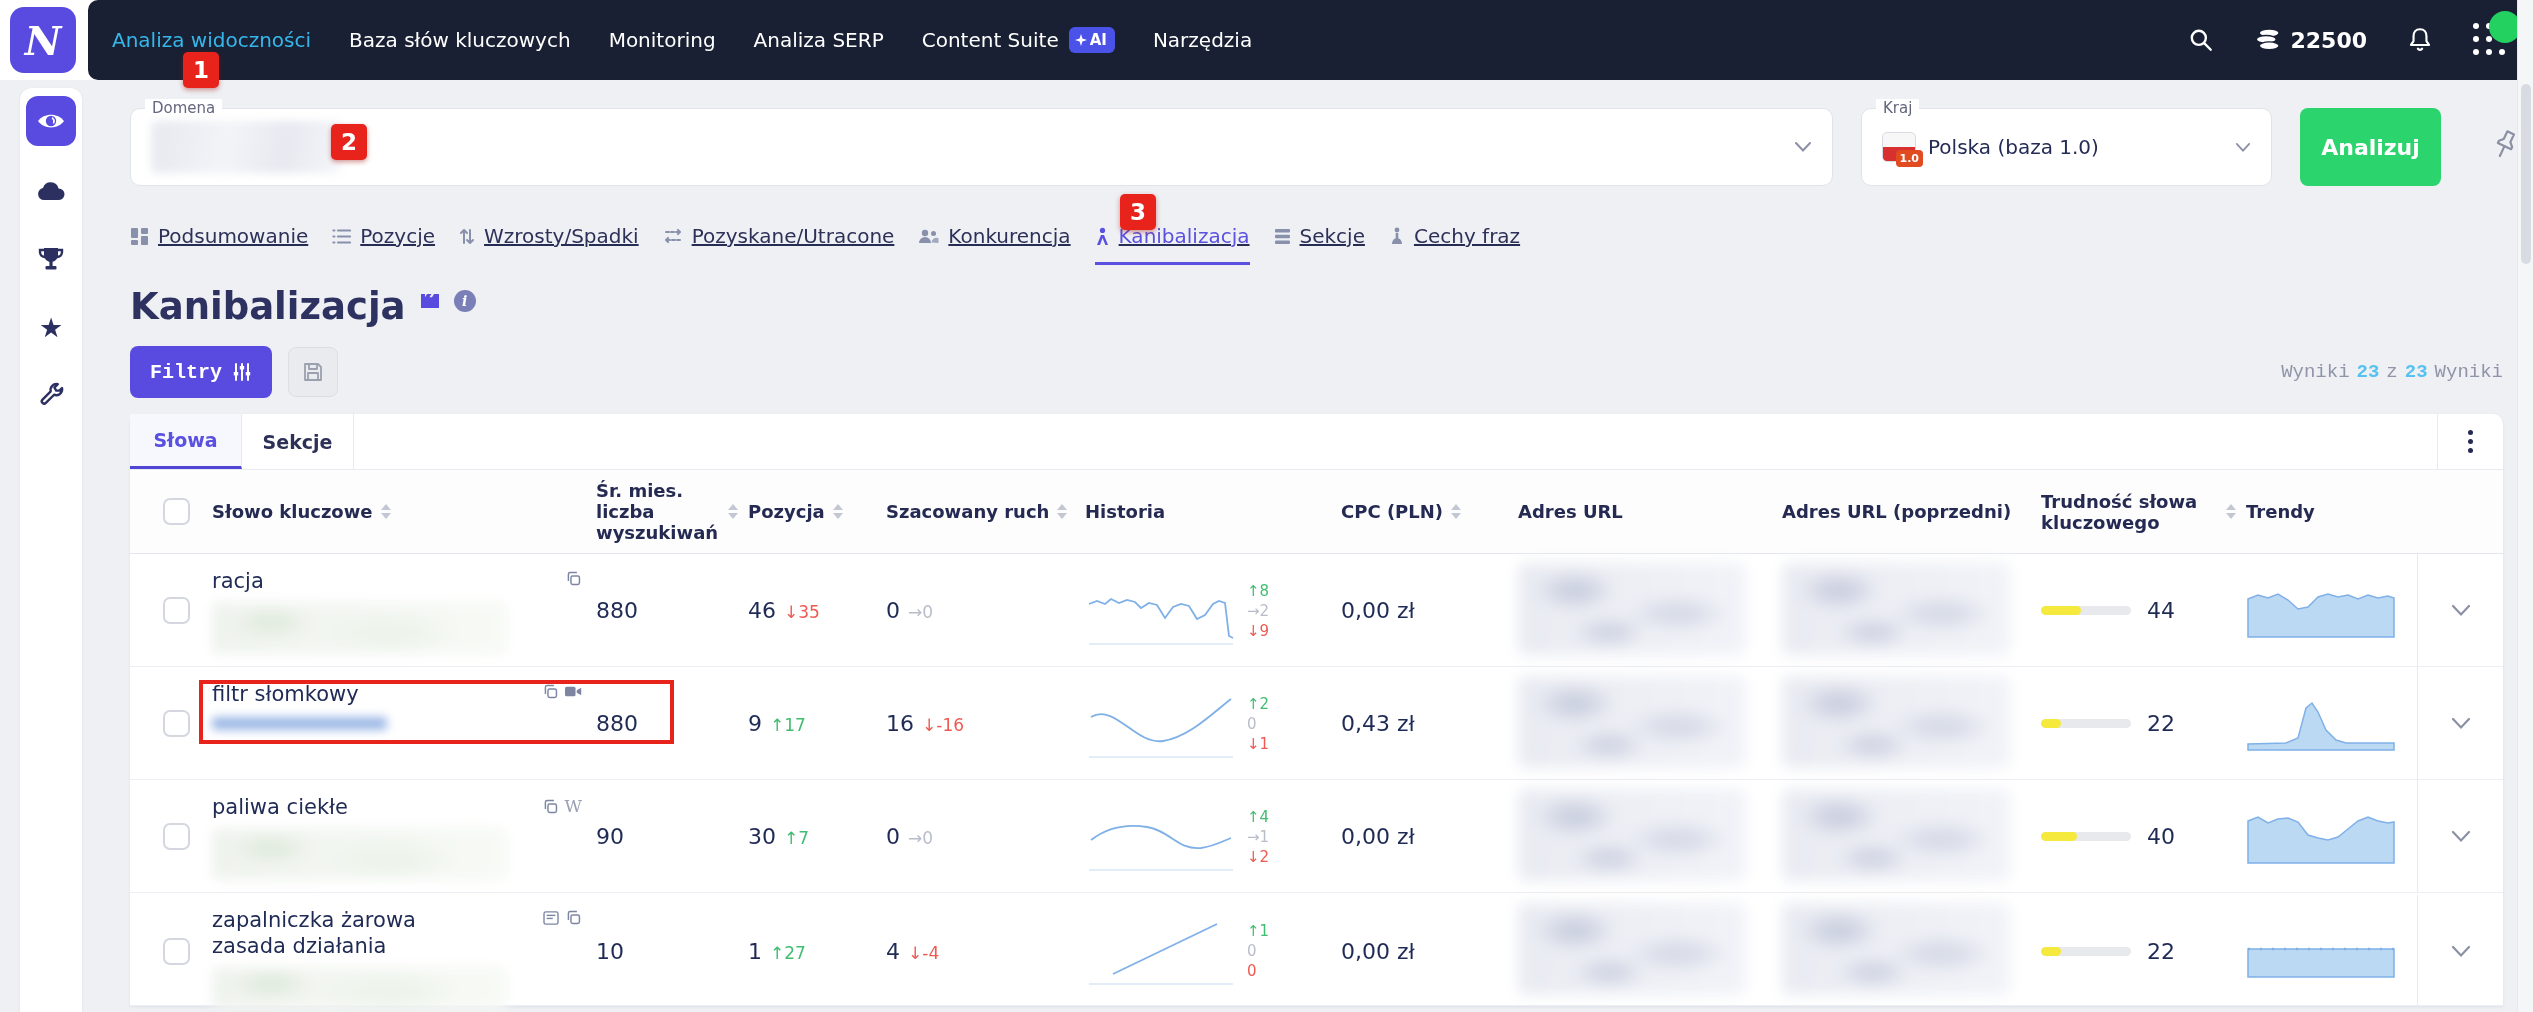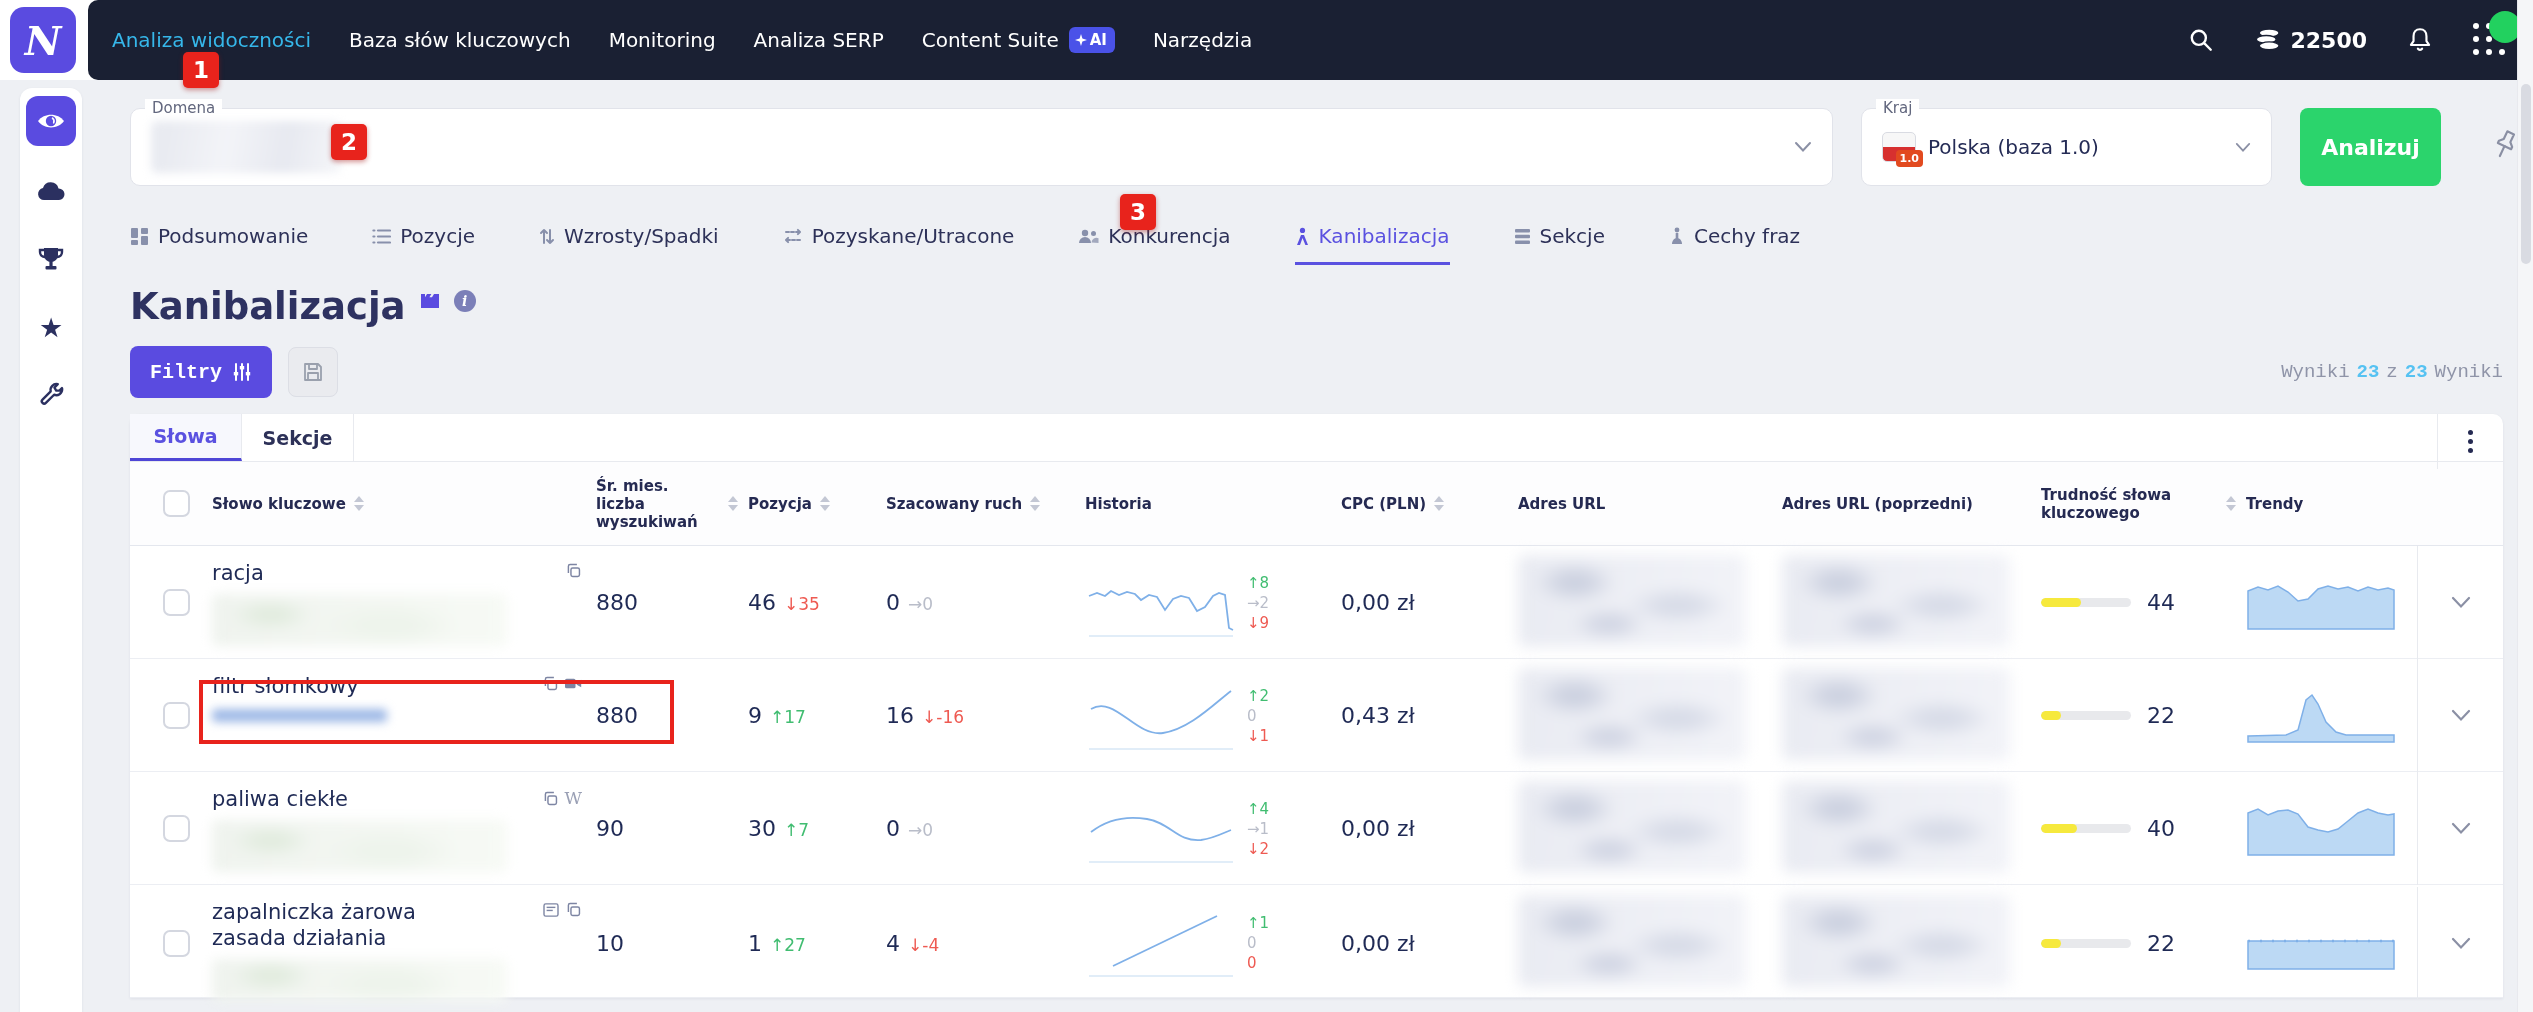--- a/index.html
+++ b/index.html
@@ -38,50 +38,50 @@
   .field-match { width:250px; font-size:20px; color:#242b55; }
   .field-country { width:411px; font-size:20px; color:#242b55; gap:12px; }
   .chevron-sm { margin-left:auto; color:#8b90a5; }
   .blur-input { width:190px; height:52px; border-radius:6px; background:linear-gradient(100deg,#e9ebf1 10%,#f3f4f8 40%,#e7e9f0 70%,#f5f6f9 100%); filter:blur(4px); }
   .flag { position:relative; width:34px; height:30px; border-radius:5px; overflow:visible; border:1px solid #d9dbe2; background:linear-gradient(#f7f7f7 50%,#d7302f 50%); flex:0 0 auto; }
   .flag-badge { position:absolute; right:-8px; bottom:-6px; background:#e24a1f; color:#fff; font-size:11px; font-weight:bold; border-radius:4px; padding:2px 4px; }
   .analyze-btn { width:141px; height:78px; background:#2bd46c; border:none; border-radius:8px; color:#fff; font-size:22px; font-weight:bold; font-family:inherit; cursor:pointer; }
   .pin-wrap { position:absolute; left:2360px; top:20px; color:#8a8fa3; }
 
   
-  .page-tabs { margin-top:38px; display:flex; gap:64px; align-items:flex-start; position:relative; }
+  .page-tabs { margin-top:38px; display:flex; gap:24px; align-items:flex-start; position:relative;text-decoration:underline; }
   .ptab { display:flex; align-items:center; gap:9px; font-size:20px; color:#2d3158; font-weight:500; cursor:pointer; padding-bottom:14px; position:relative; white-space:nowrap; }
   .ptab .ptab-ic { color:#8890ab; display:flex; }
   .ptab.active { color:#5a51e0; border-bottom:3px solid #5a51e0; }
   .ptab.active .ptab-ic { color:#5a51e0; }
 
   
   .title-row { margin-top:20px; display:flex; align-items:center; gap:14px; }
   .page-title { font-size:37px; font-weight:600; color:#2e3261; }
   .title-film { color:#5a4be0; display:flex; margin-top:-12px; }
   .info-icon { width:22px; height:22px; border-radius:50%; background:#7b7fb8; color:#fff; font-size:14px; font-weight:bold; display:flex; align-items:center; justify-content:center; margin-top:-12px; font-family:"DejaVu Serif","Liberation Serif",serif; font-style:italic; }
 
   
   .actions { margin-top:18px; display:flex; align-items:center; width:2373px;font-family:Liberation Mono, monospace; }
   .filters-btn { height:52px; padding:0 20px; background:#5a4be0; color:#fff; border:none; border-radius:8px; font-size:20px; font-weight:bold; font-family:inherit; display:flex; align-items:center; gap:10px; cursor:pointer; }
   .save-btn { margin-left:16px; width:50px; height:50px; background:#eaebef; border:1px solid #dcdee5; border-radius:8px; display:flex; align-items:center; justify-content:center; color:#9aa0ad; cursor:pointer; }
   .results-info { margin-left:auto; font-size:19px; color:#8f94a8; display:flex; gap:7px; align-items:center; }
   .results-info b { color:#56c2f2; font-weight:bold; }
 
   
   .table-card { margin-top:16px; width:2373px; background:#fff; border-radius:10px 10px 0 0; box-shadow:0 1px 3px rgba(30,35,80,.07); }
-  .view-tabs { height:48px; display:flex; border-bottom:1px solid #e8eaef; position:relative; }
+  .view-tabs { height:56px; display:flex; border-bottom:1px solid #e8eaef; position:relative; }
   .vtab { width:112px; display:flex; align-items:center; justify-content:center; font-size:19px; font-weight:bold; color:#2d3158; border-right:1px solid #e8eaef; cursor:pointer; }
   .vtab.active { color:#5a51e0; background:#f7f8fd; border-bottom:3px solid #4f46d6; }
   .kebab-cell { position:absolute; right:0; top:0; width:66px; height:55px; border-left:1px solid #e8eaef; display:flex; align-items:center; justify-content:center; flex-direction:column; gap:4px; cursor:pointer; }
   .kebab-cell i { width:5px; height:5px; border-radius:50%; background:#252a52; }
 
   .tgrid { display:grid; grid-template-columns:82px 384px 152px 138px 199px 256px 177px 264px 259px 205px 171px 86px; align-items:center; }
   .thead { min-height:84px; border-bottom:1px solid #e4e7ee; background:#fdfdfe; }
-  .th { font-size:15px; font-weight:bold; color:#252a52; display:flex; align-items:center; gap:8px; padding-right:10px; }
+  .th { font-size:18px; font-weight:bold; color:#252a52; display:flex; align-items:center; gap:8px; padding-right:10px; }
   .sort-caret { display:inline-flex; flex-direction:column; gap:3px; }
   .sort-caret i { width:0; height:0; border-left:5px solid transparent; border-right:5px solid transparent; }
   .sort-caret .up { border-bottom:6px solid #c3c7d4; }
   .sort-caret .dn { border-top:6px solid #c3c7d4; }
   .checkbox { width:27px; height:27px; border:2px solid #d4d7e0; border-radius:7px; background:#fff; margin-left:33px; cursor:pointer; }
 
   .trow { height:113px; border-bottom:1px solid #eceef3; position:relative; }
   .kw-cell { position:relative; height:100%; padding-top:14px; }
   .kw-text { font-size:21px; color:#1f2a55; line-height:26px; max-width:300px; }
   .kw-icons { position:absolute; right:14px; top:16px; display:flex; gap:6px; color:#7d85a3; align-items:center; }

